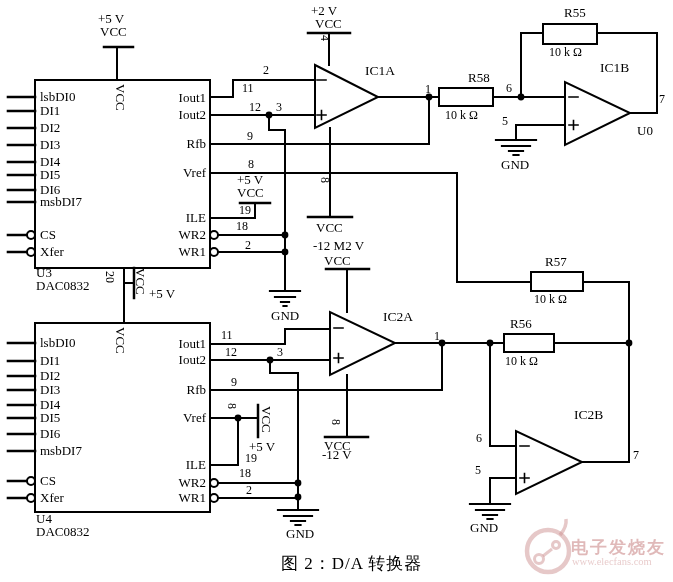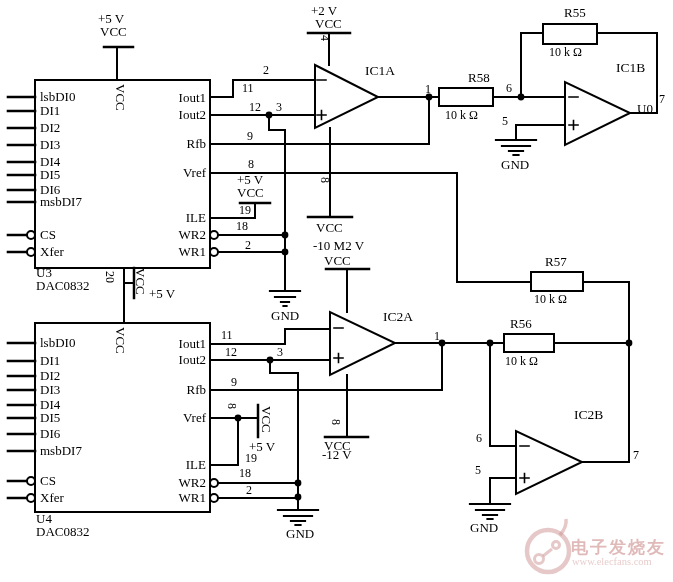--- a/index.html
+++ b/index.html
@@ -218,26 +218,26 @@
   <div class="num lbl" style="left:425px;top:83px">1</div>
   <div class="num rot90 lbl" style="left:331px;top:177px">8</div>
   <div class="lbl" style="left:316px;top:221px">VCC</div>
 
   <div class="lbl" style="left:468px;top:71px">R58</div>
   <div class="val lbl" style="left:445px;top:109px">10 k Ω</div>
   <div class="num lbl" style="left:506px;top:82px">6</div>
   <div class="num lbl" style="left:502px;top:115px">5</div>
   <div class="lbl" style="left:564px;top:6px">R55</div>
   <div class="val lbl" style="left:549px;top:46px">10 k Ω</div>
-  <div class="icn lbl" style="left:616px;top:61px">IC1B</div>
+  <div class="icn lbl" style="left:600px;top:61px">IC1B</div>
   <div class="num lbl" style="left:659px;top:93px">7</div>
-  <div class="lbl" style="left:637px;top:102px">U0</div>
+  <div class="lbl" style="left:637px;top:124px">U0</div>
   <div class="lbl" style="left:501px;top:158px">GND</div>
 
-  <div class="lbl" style="left:313px;top:239px">-10 M2 V</div>
+  <div class="lbl" style="left:313px;top:239px">-12 M2 V</div>
   <div class="lbl" style="left:324px;top:254px">VCC</div>
   <div class="icn lbl" style="left:383px;top:310px">IC2A</div>
   <div class="num lbl" style="left:434px;top:330px">1</div>
   <div class="num rot90 lbl" style="left:342px;top:419px">8</div>
   <div class="lbl" style="left:324px;top:439px">VCC</div>
   <div class="lbl" style="left:322px;top:448px">-12 V</div>
 
   <div class="lbl" style="left:545px;top:255px">R57</div>
   <div class="val lbl" style="left:534px;top:293px">10 k Ω</div>
   <div class="lbl" style="left:510px;top:317px">R56</div>
@@ -278,16 +278,17 @@
   <div class="num lbl" style="left:277px;top:346px">3</div>
   <div class="num lbl" style="left:231px;top:376px">9</div>
   <div class="num rot90 lbl" style="left:238px;top:403px">8</div>
   <div class="lbl rot90" style="left:273px;top:406px">VCC</div>
   <div class="lbl" style="left:249px;top:440px">+5 V</div>
   <div class="num lbl" style="left:245px;top:452px">19</div>
   <div class="num lbl" style="left:239px;top:467px">18</div>
   <div class="num lbl" style="left:246px;top:484px">2</div>
   <div class="lbl" style="left:286px;top:527px">GND</div>
 
+  <div class="caption">图 2：D/A 转换器</div>
   <div class="wm-brand">电子发烧友</div>
   <div class="wm-url">www.elecfans.com</div>
 
 </div>
 
 </body></html>

